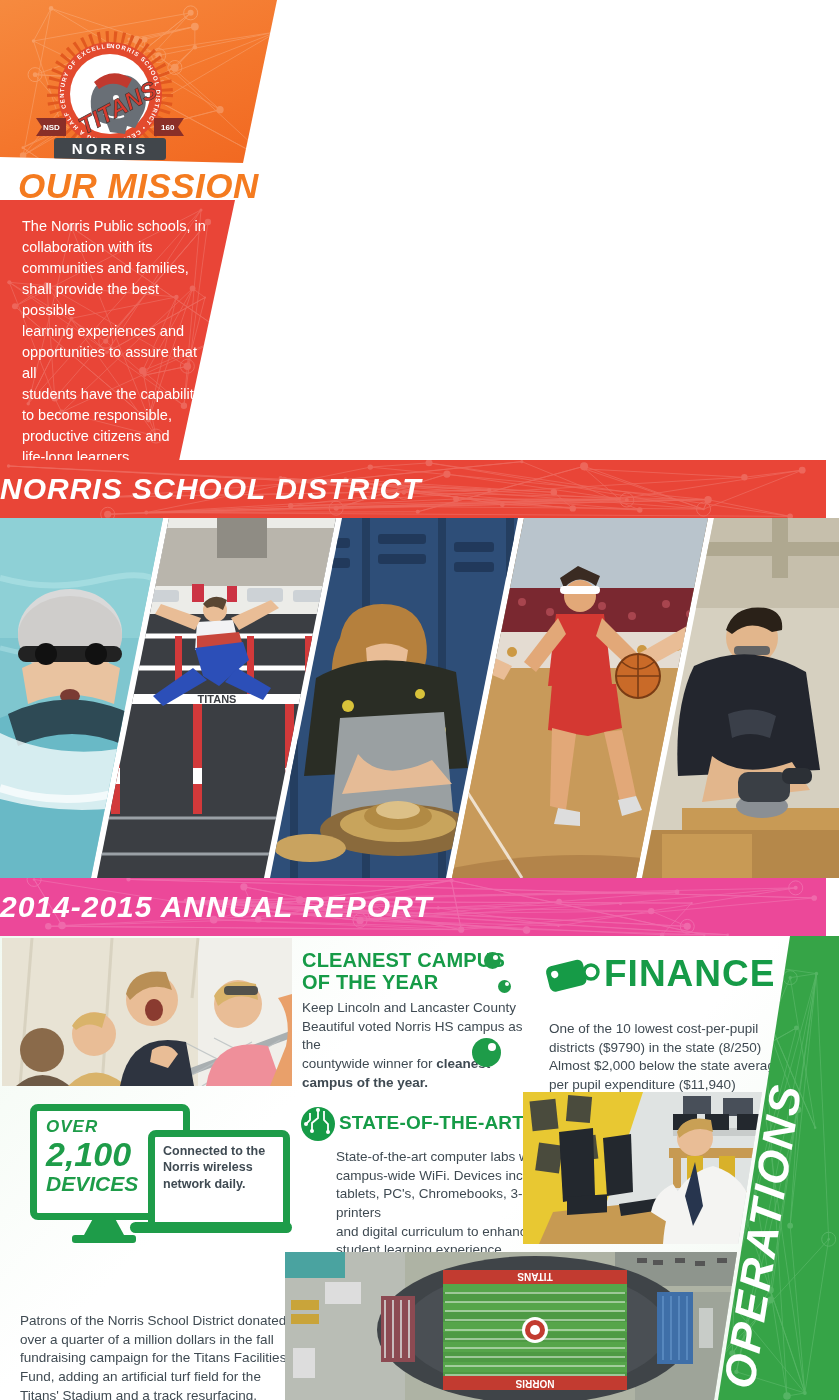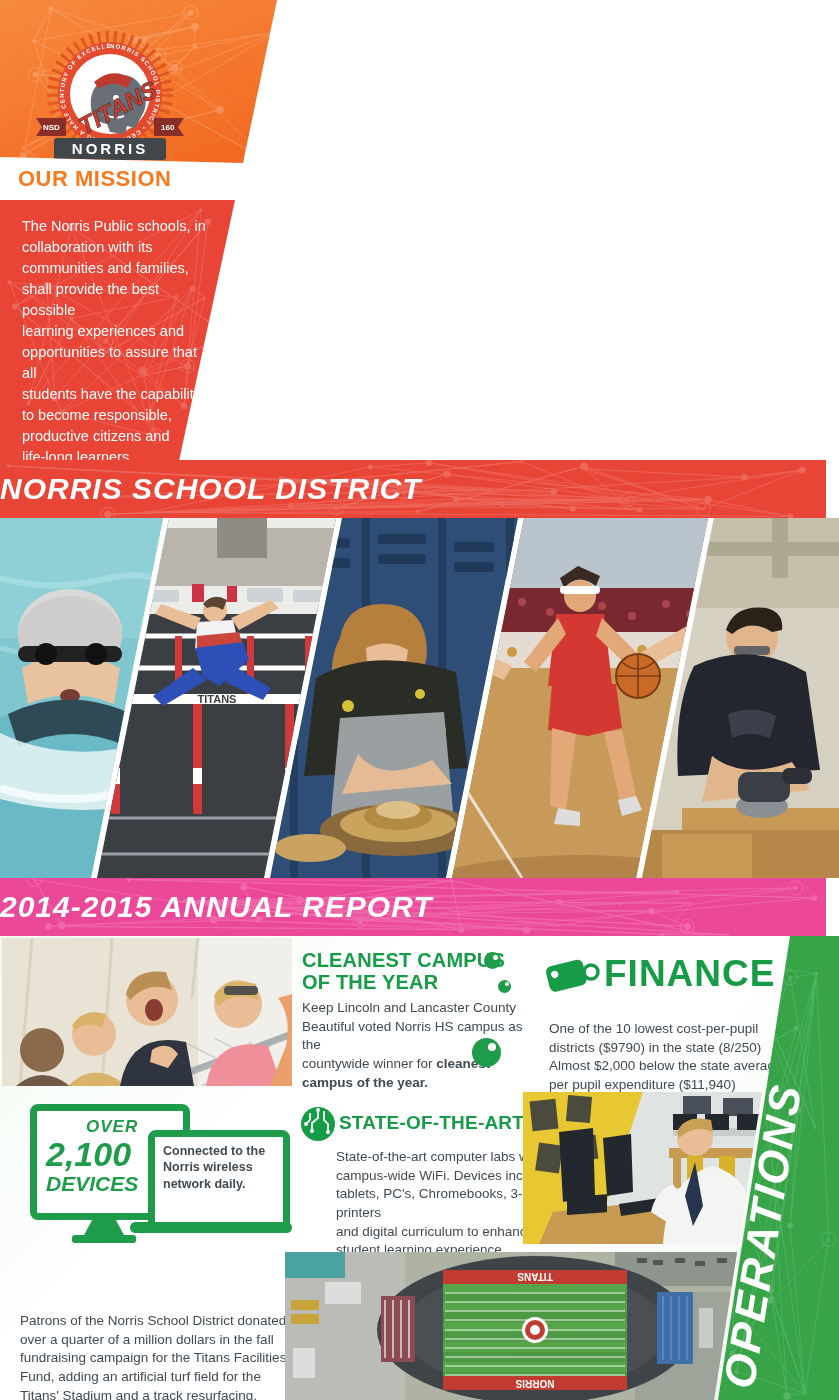--- a/index.html
+++ b/index.html
@@ -5,21 +5,21 @@
   html,body{margin:0;padding:0;background:#888;}
   #stage{position:relative;width:839px;height:1400px;margin:0 auto;background:#fff;overflow:hidden;
          font-family:"Liberation Sans",sans-serif;}
   .abs{position:absolute;}
   .clip{overflow:hidden;}
 
   
   .orange-block{left:0;top:0;width:290px;height:168px;
     background:linear-gradient(160deg,#F68A3F 0%,#F4762C 55%,#F1661F 100%);
     clip-path:polygon(0 0,277px 0,243px 163px,0 157px);}
-  .mission-title{left:18px;top:166px;font-size:22px;font-weight:900;
+  .mission-title{left:18px;top:166px;font-size:35px;font-weight:900;font-style:italic;
     color:#F47B20;letter-spacing:.5px;}
   .red-block{left:0;top:200px;width:240px;height:261px;background:#E94537;
     clip-path:polygon(0 0,235px 0,179px 261px,0 261px);}
   .mission-text{left:22px;top:216px;width:190px;color:#fff;font-size:14.5px;line-height:1.45;
     white-space:pre-line;}
   .mission-text b{font-weight:400;}
 
   
   .banner{left:0;width:826px;display:flex;align-items:center;justify-content:flex-start;}
   .banner-red{top:460px;height:58px;background:#E94537;}
@@ -44,21 +44,21 @@
   .bubble{border-radius:50%;background:#1E9C49;}
   .bubble .hl{position:absolute;border-radius:50%;background:#fff;}
 
   .finance-title{left:604px;top:953px;font-size:37px;letter-spacing:1px;}
   .finance-body{left:549px;top:1020px;width:258px;}
 
   .sota-title{left:339px;top:1112px;font-size:19px;letter-spacing:.2px;}
   .sota-body{left:302px;top:1148px;width:238px;margin-left:34px;}
 
   .devices-num{left:46px;top:1118px;color:#1E9C49;font-style:italic;font-weight:900;line-height:1;}
-  .devices-num .l1{font-size:17px;letter-spacing:1px;text-align:right;}
+  .devices-num .l1{font-size:17px;letter-spacing:1px;}
   .devices-num .l2{font-size:34px;margin:2px 0;}
   .devices-num .l3{font-size:21px;}
   .monitor{left:30px;top:1104px;width:146px;height:102px;border:7px solid #1E9C49;border-radius:8px;background:#fff;}
   .monitor-stand{left:84px;top:1213px;width:40px;height:22px;background:#1E9C49;
     clip-path:polygon(30% 0,70% 0,100% 100%,0 100%);}
   .monitor-base{left:72px;top:1235px;width:64px;height:8px;background:#1E9C49;border-radius:3px;}
   .laptop{left:148px;top:1130px;width:128px;height:88px;border:7px solid #1E9C49;border-radius:8px;background:#fff;}
   .laptop-base{left:130px;top:1222px;width:162px;height:11px;background:#1E9C49;border-radius:6px;}
   .laptop-caption{left:163px;top:1143px;width:112px;font-size:12.5px;font-weight:700;color:#3F4A52;
     line-height:1.3;white-space:pre-line;}

